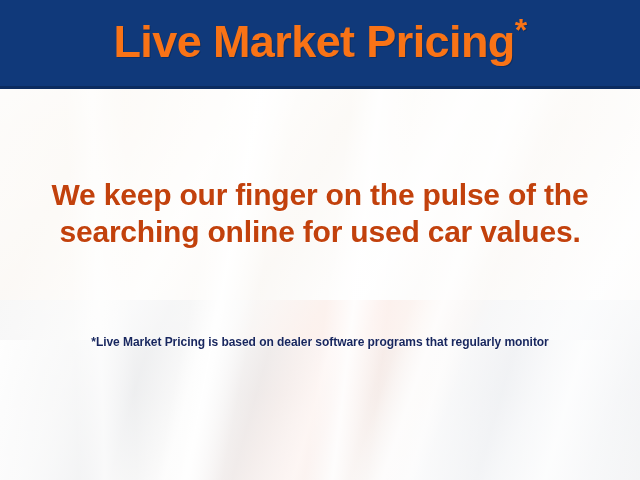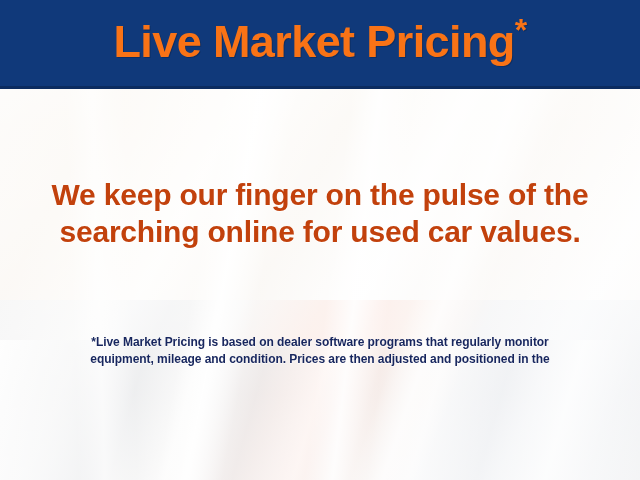--- a/index.html
+++ b/index.html
@@ -199,16 +199,15 @@
     <div class="header-title"><span>Live Market Pricing</span><span class="asterisk">*</span></div>
   </div>
 
   <div class="headline">
     <span class="headline-line">We keep our finger on the pulse of the</span>
     <span class="headline-line">searching online for used car values.</span>
   </div>
 
   <div class="disclaimer">
     <span class="disclaimer-line">*Live Market Pricing is based on dealer software programs that regularly monitor</span>
-    <span class="disclaimer-line">equipment, mileage and condition. Prices are then adjusted and positioned in the</span>
   </div>
 
 </div>
 
 </body></html>

